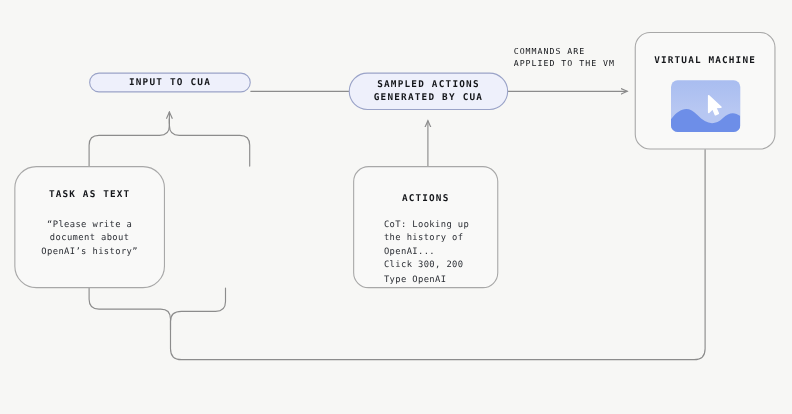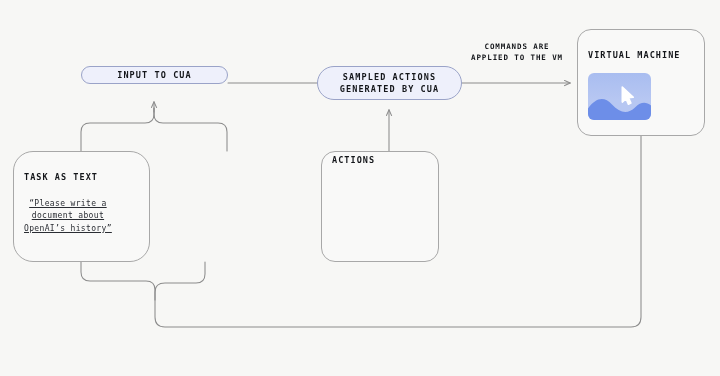--- a/index.html
+++ b/index.html
@@ -25,60 +25,59 @@
     font-weight:700;
     font-size:8.5px;
     letter-spacing:1.1px;
     line-height:1.45;
   }
 
   .card{
     background:#f9f9f8;
     border:1px solid #a8a8a8;
     border-radius:14px;
-    display:flex;flex-direction:column;align-items:flex-start;
+    display:flex;flex-direction:column;align-items:center;
     color:#14161a;
   }
   .card-title{
     font-weight:700;
     font-size:8.5px;
     letter-spacing:1.05px;
     text-align:center;
     color:#14161a;
   }
   .card-body{
     font-size:8px;
     line-height:1.55;
     letter-spacing:.35px;
     color:#2a2d33;
     white-space:pre-line;
-    text-decoration:underline;
   }
   .body-center{text-align:center;}
   .body-left{text-align:left;}
 
   
   .thumb{position:relative;border-radius:6px;overflow:hidden;
          background:linear-gradient(180deg,#a9bdf0 0%,#b7c7f2 58%,#b7c7f2 100%);}
   .thumb .wave{position:absolute;left:0;bottom:0;width:100%;height:62%;}
   .thumb .bracket{position:absolute;border-color:#8fa6e6;border-style:solid;border-width:0;}
   .thumb .bl-tl{border-left-width:1.5px;border-top-width:1.5px;border-top-left-radius:2px;}
   .thumb .bl-tr{border-right-width:1.5px;border-top-width:1.5px;border-top-right-radius:2px;}
   .thumb .bl-bl{border-left-width:1.5px;border-bottom-width:1.5px;border-bottom-left-radius:2px;}
   .thumb .bl-br{border-right-width:1.5px;border-bottom-width:1.5px;border-bottom-right-radius:2px;}
   .cursor{position:absolute;}
 
   .edge-label{
     position:absolute;
     font-size:7.5px;
-    font-weight:700;
+    font-weight:400;
     letter-spacing:.9px;
     line-height:1.5;
     color:#14161a;
-    text-align:center;
+    text-align:left;
     white-space:pre-line;
   }
 </style>
 </head>
 <body>
 
 <div id="stage">
 
   <svg id="wires" viewBox="0 0 720 376">
     <defs>
@@ -117,22 +116,27 @@
   </div>
 
   <div class="node card" style="left:13px;top:151px;width:137px;height:111px;padding:20px 10px 0;border-radius:20px;">
     <div class="card-title">TASK AS TEXT</div>
     <div class="card-body body-center" style="margin-top:16px;">“Please write a
 document about
 OpenAI’s history”</div>
   </div>
 
 
-  <div class="node card" style="left:321px;top:151px;width:118px;height:111px;padding:3px 10px 0;">
+  <div class="node card" style="left:321px;top:151px;width:132px;height:111px;padding:24px 10px 0;">
     <div class="card-title">ACTIONS</div>
+    <div class="card-body body-left" style="margin-top:12px;align-self:flex-start;padding-left:17px;">CoT: Looking up
+the history of
+OpenAI...
+Click 300, 200
+Type OpenAI</div>
   </div>
 
   <div class="node card" style="left:577px;top:29px;width:128px;height:107px;padding:20px 10px 0;">
     <div class="card-title">VIRTUAL MACHINE</div>
     <div class="thumb" style="width:63px;height:47px;margin-top:13px;">
       <svg class="wave" viewBox="0 0 63 30" preserveAspectRatio="none">
         <path d="M0,18 C8,7 16,5 24,14 C32,23 40,24 47,17 C53,11 58,11 63,15 L63,30 L0,30 Z" fill="#6d8ee8"></path>
       </svg>
       <svg class="cursor" style="left:33px;top:13px;width:14px;height:20px;" viewBox="0 0 14 20">
         <path d="M1.3,1.1 L1.3,16.1 L5.0,12.6 L7.4,18.2 L9.9,17.1 L7.6,11.7 L12.3,11.3 Z" fill="#ffffff" stroke="#ffffff" stroke-width="1.6" stroke-linejoin="round"></path>

